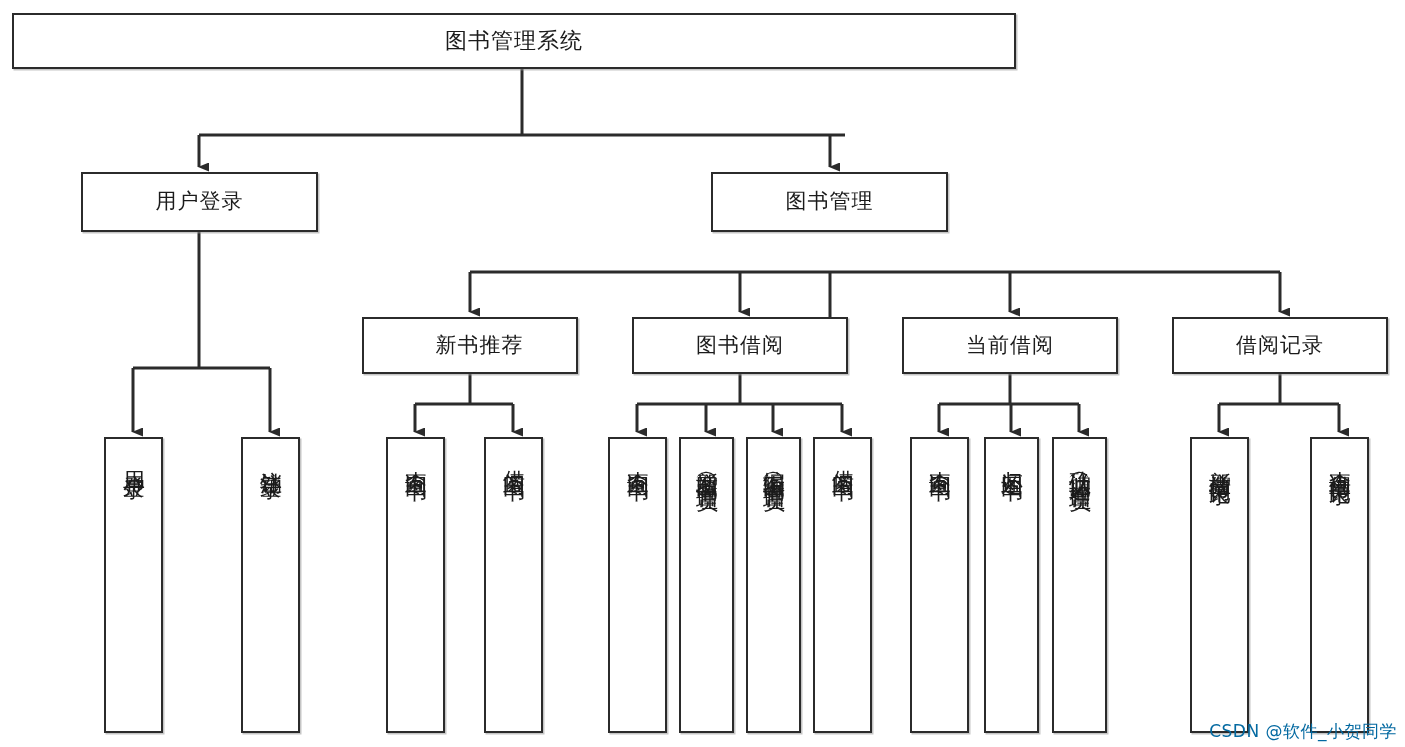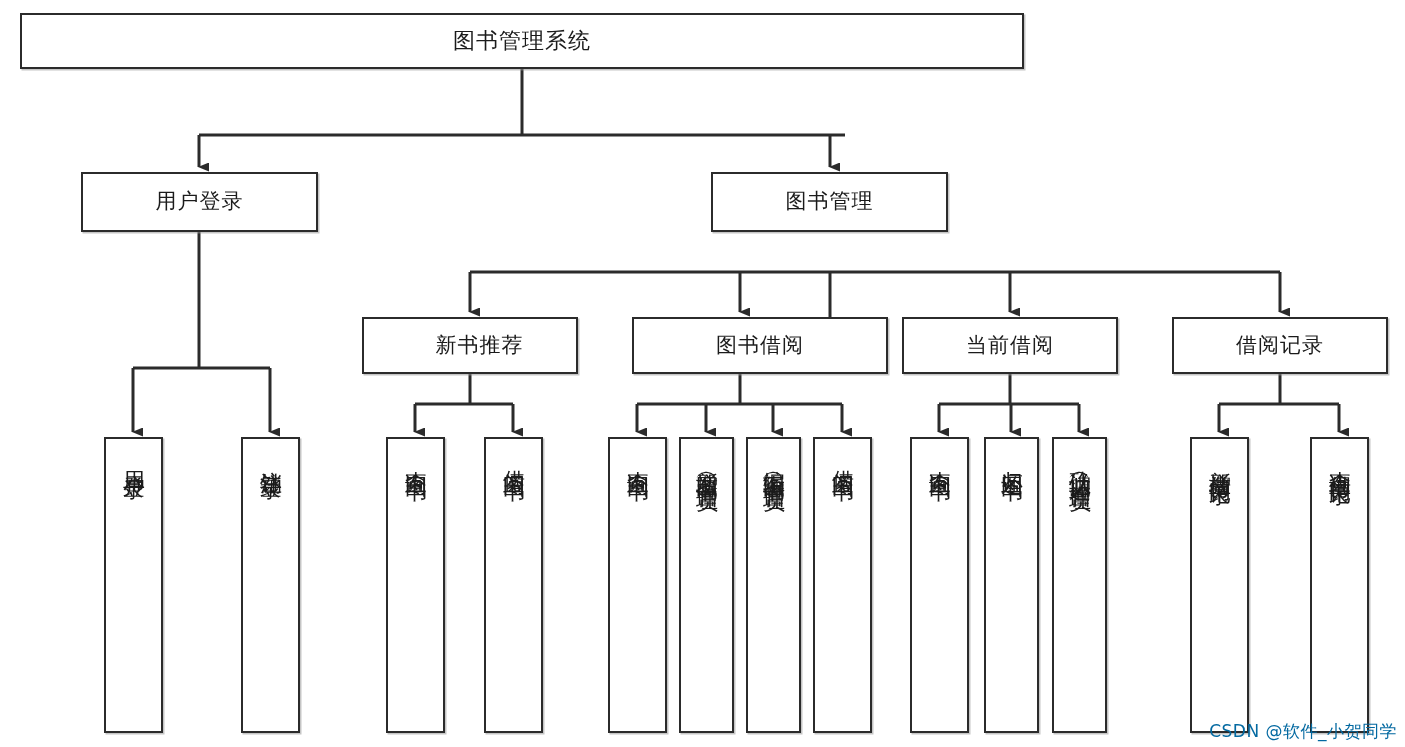--- a/index.html
+++ b/index.html
@@ -117,35 +117,35 @@
       <path d="M 1011 404 L 1011 432" marker-end="url(#arrow)"></path>
       <path d="M 1079 404 L 1079 432" marker-end="url(#arrow)"></path>
 
       <path d="M 1280 374 L 1280 404"></path>
       <path d="M 1219 404 L 1339 404"></path>
       <path d="M 1219 404 L 1219 432" marker-end="url(#arrow)"></path>
       <path d="M 1339 404 L 1339 432" marker-end="url(#arrow)"></path>
     </g>
   </svg>
 
-  <div class="node root" style="left:20px; top:13px; width:1004px; height:56px;">
+  <div class="node root" style="left:12px; top:13px; width:1004px; height:56px;">
     <span class="label">图书管理系统</span>
   </div>
 
   <div class="node" style="left:81px; top:172px; width:237px; height:60px;">
     <span class="label">用户登录</span>
   </div>
   <div class="node" style="left:711px; top:172px; width:237px; height:60px;font-family:Liberation Serif, serif;">
     <span class="label">图书管理</span>
   </div>
 
   <div class="node" style="left:362px; top:317px; width:216px; height:57px;padding-left:19px;">
     <span class="label">新书推荐</span>
   </div>
-  <div class="node" style="left:632px; top:317px; width:256px; height:57px;">
+  <div class="node" style="left:632px; top:317px; width:216px; height:57px;">
     <span class="label">图书借阅</span>
   </div>
   <div class="node" style="left:902px; top:317px; width:216px; height:57px;">
     <span class="label">当前借阅</span>
   </div>
   <div class="node" style="left:1172px; top:317px; width:216px; height:57px;">
     <span class="label">借阅记录</span>
   </div>
 
   <div class="node leaf" style="left:104px; top:437px; width:59px; height:296px;">

